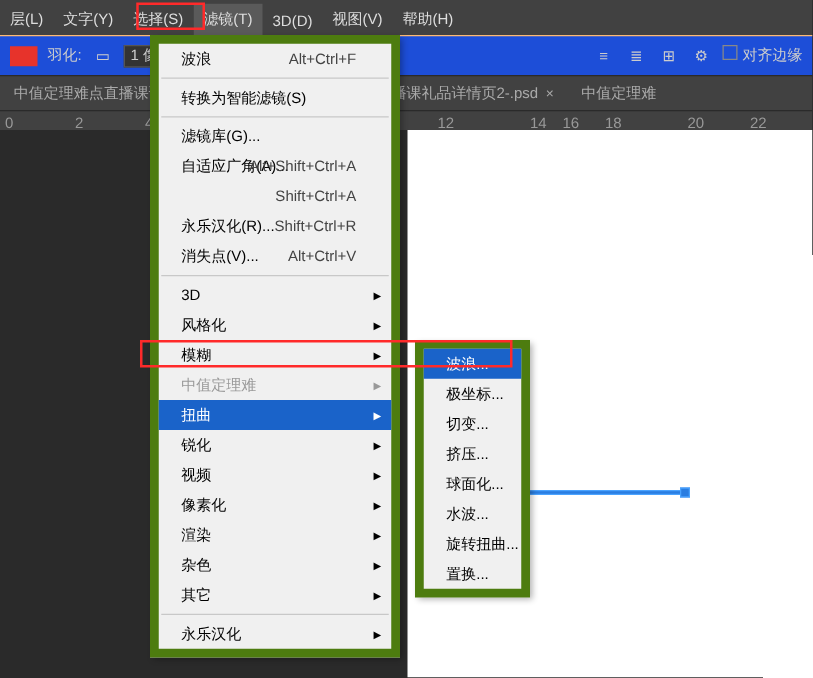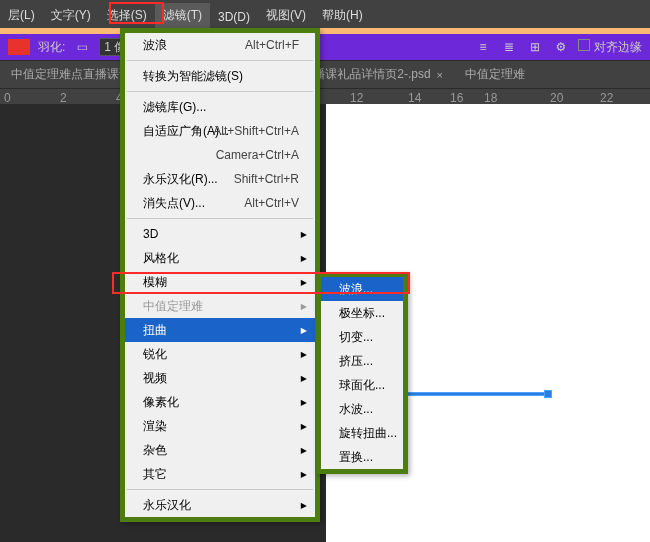--- a/index.html
+++ b/index.html
@@ -1,43 +1,43 @@
 <!DOCTYPE html>
 <html><head>
 <meta charset="utf-8">
 <style>
 *{margin:0;padding:0;box-sizing:border-box;font-family:"Microsoft YaHei",sans-serif;font-size:12px;user-select:none}
 body{width:650px;height:542px;background:#2a2a2a;overflow:hidden;position:relative}
 .menubar{height:28px;background:#414141;display:flex;align-items:flex-end;padding-left:0;color:#ddd}
 .menubar .mi{padding:4px 8px;cursor:default}
 .menubar .mi.hl{background:#5a5a5a}
 .menubar .red-box{position:absolute;left:109px;top:2px;width:55px;height:22px;border:2px solid #ff2a2a;pointer-events:none}
-.toolbar{height:32px;background:#6d28d9;display:flex;align-items:center;gap:8px;padding:0 8px;color:#ccc;border-top:6px solid #fdba74}
+.toolbar{height:32px;background:#1d4ed8;display:flex;align-items:center;gap:8px;padding:0 8px;color:#ccc;border-top:1px solid #fdba74}
 .swatch{width:22px;height:16px;background:#e7332b}
 .tlabel{color:#ccc}
 .tinput{width:50px;height:18px;background:#333;border:1px solid #555;color:#ccc;padding:0 4px}
 .tic{width:18px;height:18px;display:flex;align-items:center;justify-content:center;color:#ccc}
 .chk{width:12px;height:12px;border:1px solid #888;display:inline-block;margin-right:4px}
 .tabs{height:28px;background:#414141;display:flex;align-items:center;padding-left:5px;gap:10px;color:#aaa;border-top:1px solid #2a2a2a}
 .tab{display:flex;align-items:center;gap:6px;padding:3px 6px}
 .tabx{color:#aaa;font-size:11px}
 .ruler-h{height:16px;background:#414141;color:#999;font-size:9px;position:relative;border-top:1px solid #2a2a2a}
 .ruler-h .tick{position:absolute;top:2px}
 .canvas{position:absolute;left:326px;top:104px;width:324px;height:438px;background:#fff}
 .sel-line{position:absolute;left:60px;top:288px;width:162px;height:4px;background:#2a7de1;border:1px solid #4aa3ff}
 .sel-handle{position:absolute;width:8px;height:8px;background:#2a7de1;border:1px solid #4aa3ff}
-.menu{position:absolute;background:#f0f0f0;border:5px solid #4d7c0f;box-shadow:2px 2px 5px rgba(0,0,0,.3);color:#000}
+.menu{position:absolute;background:#f0f0f0;border:7px solid #4d7c0f;box-shadow:2px 2px 5px rgba(0,0,0,.3);color:#000}
 .menu .row{display:flex;align-items:center;height:24px;padding:0 20px 0 18px;position:relative;white-space:nowrap}
 .menu .row.dis{color:#999}
-.menu .row .sc{position:absolute;right:16px;color:#444}
+.menu .row .sc{position:absolute;right:28px;color:#444}
 .menu .row .ar{position:absolute;right:8px}
 .menu .sep{height:1px;background:#c8c8c8;margin:3px 2px}
 .menu .row.hl{background:#1a63c9;color:#fff}
 .menu1{left:120px;top:28px;width:200px}
-.menu2{left:316px;top:272px;width:92px}
+.menu2{left:332px;top:272px;width:92px}
 .red-box2{position:absolute;left:112px;top:272px;width:298px;height:22px;border:2px solid #ff2a2a;pointer-events:none}
 </style>
 </head>
 <body>
 
 <div class="menubar">
   <span class="mi">层(L)</span>
   <span class="mi">文字(Y)</span>
   <span class="mi">选择(S)</span>
   <span class="mi hl">滤镜(T)</span>
@@ -76,21 +76,21 @@
   <div class="tab">
       <span>中值定理难</span>
     </div>
 </div>
 
 <div class="ruler-h">
   <span class="tick" style="left:4px">0</span>
   <span class="tick" style="left:60px">2</span>
   <span class="tick" style="left:116px">4</span>
   <span class="tick" style="left:350px">12</span>
-  <span class="tick" style="left:408px">14</span>
+  <span class="tick" style="left:424px">14</span>
   <span class="tick" style="left:450px">16</span>
   <span class="tick" style="left:484px">18</span>
   <span class="tick" style="left:550px">20</span>
   <span class="tick" style="left:600px">22</span>
 </div>
 
 <div class="canvas">
   <div class="sel-line"></div>
   <div class="sel-handle" style="left:218px;top:286px"></div>
 </div>
@@ -106,21 +106,21 @@
     </div>
     <div class="sep"></div>
     <div class="row">
       <span>滤镜库(G)...</span>
     </div>
     <div class="row">
       <span>自适应广角(A)...</span>
       <span class="sc">Alt+Shift+Ctrl+A</span>
     </div>
     <div class="row">
-      <span class="sc">Camera+Ctrl+A</span>
+      <span class="sc">Shift+Ctrl+A</span>
     </div>
     <div class="row">
       <span>永乐汉化(R)...</span>
       <span class="sc">Shift+Ctrl+R</span>
     </div>
     <div class="row">
       <span>消失点(V)...</span>
       <span class="sc">Alt+Ctrl+V</span>
     </div>
     <div class="sep"></div>

